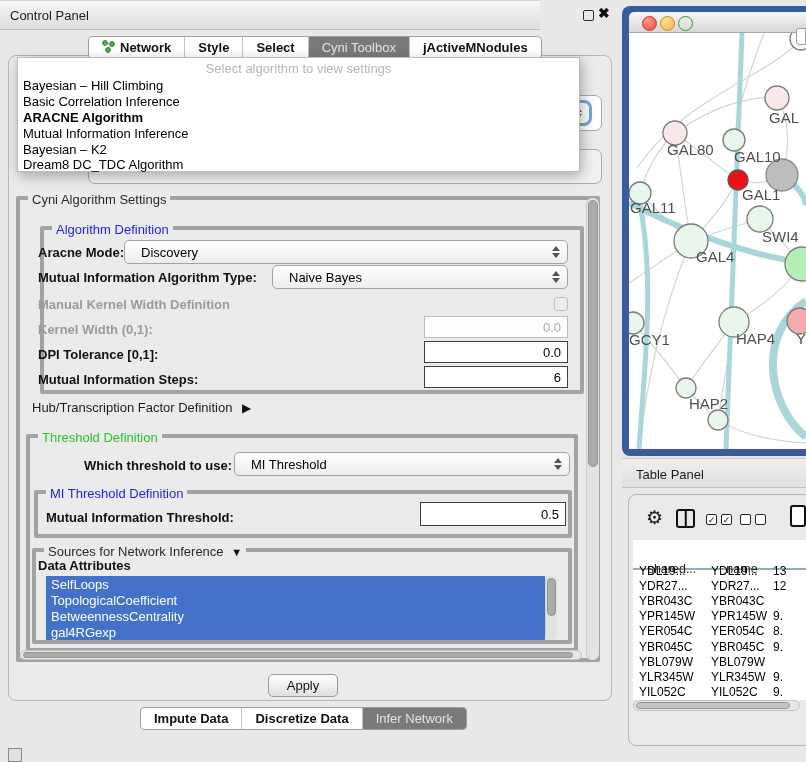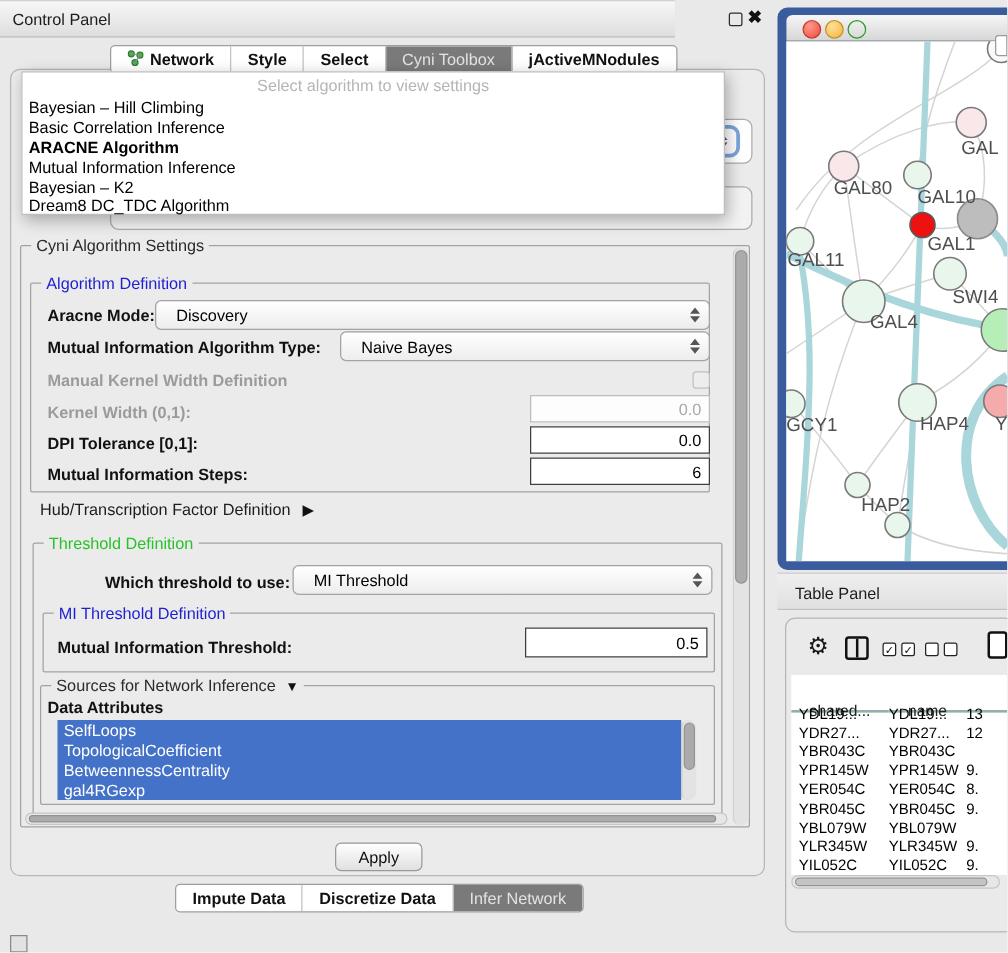--- a/index.html
+++ b/index.html
@@ -20,21 +20,21 @@
   .seg .tab.sel{background:#7a7a7a;color:#e3e3e3;font-weight:normal;}
   
   .panel{left:8px;top:55px;width:604px;height:646px;background:#ebebeb;border:1px solid #b6b6b6;border-radius:8px;}
   
   .popup{left:17px;top:57px;width:563px;height:115px;background:#fff;border:1px solid #bdbdbd;
          box-shadow:2px 4px 12px rgba(0,0,0,.3);}
   .popup .ph{position:absolute;left:0;right:0;top:3px;text-align:center;color:#b5b5b5;font-size:13px;}
   .popup .item{position:absolute;left:5px;font-size:13px;color:#000;white-space:nowrap;}
   .popup .item.sel{font-weight:bold;}
   
-  .grp{border:1px solid #a3a3a3;border-radius:2px;}
+  .grp{border:4px solid #a3a3a3;border-radius:2px;}
   .grp-title{position:absolute;top:-8px;left:8px;background:#ebebeb;padding:0 4px;font-size:13px;
              color:#2a2a2a;white-space:nowrap;}
   .blue{color:#1f1fd1;}.green{color:#29c229;}
   .lbl{font-size:13px;font-weight:bold;color:#111;white-space:nowrap;}
   .lbl.dis{color:#9b9b9b;}
   .plain{font-size:13px;color:#1c1c1c;white-space:nowrap;}
   .field{background:#fff;border:1px solid #3f3f3f;font-size:13px;color:#000;
          display:flex;align-items:center;justify-content:flex-end;padding:0 6px;}
   .field.dis{border-color:#bdbdbd;color:#a8a8a8;background:#fdfdfd;}
   .combo{background:linear-gradient(#ffffff,#ededed);border:1px solid #a3a3a3;border-radius:5px;
@@ -138,21 +138,21 @@
   </div>
 
   <div class="abs grp" style="left:16px;top:196px;width:584px;height:466px;">
     <span class="grp-title">Cyni Algorithm Settings</span>
   </div>
 
   <div class="abs sbv" style="left:586px;top:198px;width:13px;height:462px;">
     <span class="thumb" style="left:1px;right:1px;top:2px;height:265px;"></span>
   </div>
 
-  <div class="abs grp" style="left:24px;top:226px;width:544px;height:168px;">
+  <div class="abs grp" style="left:40px;top:226px;width:544px;height:168px;">
     <span class="grp-title blue">Algorithm Definition</span>
   </div>
   <span class="abs lbl" style="left:38px;top:245px;">Aracne Mode:</span>
   <div class="abs combo" style="left:124px;top:240px;width:444px;height:24px;">
     <span>Discovery</span>
     <span class="spin">
         <span class="tri-up"></span>
         <span class="tri-dn"></span>
       </span>
   </div>

